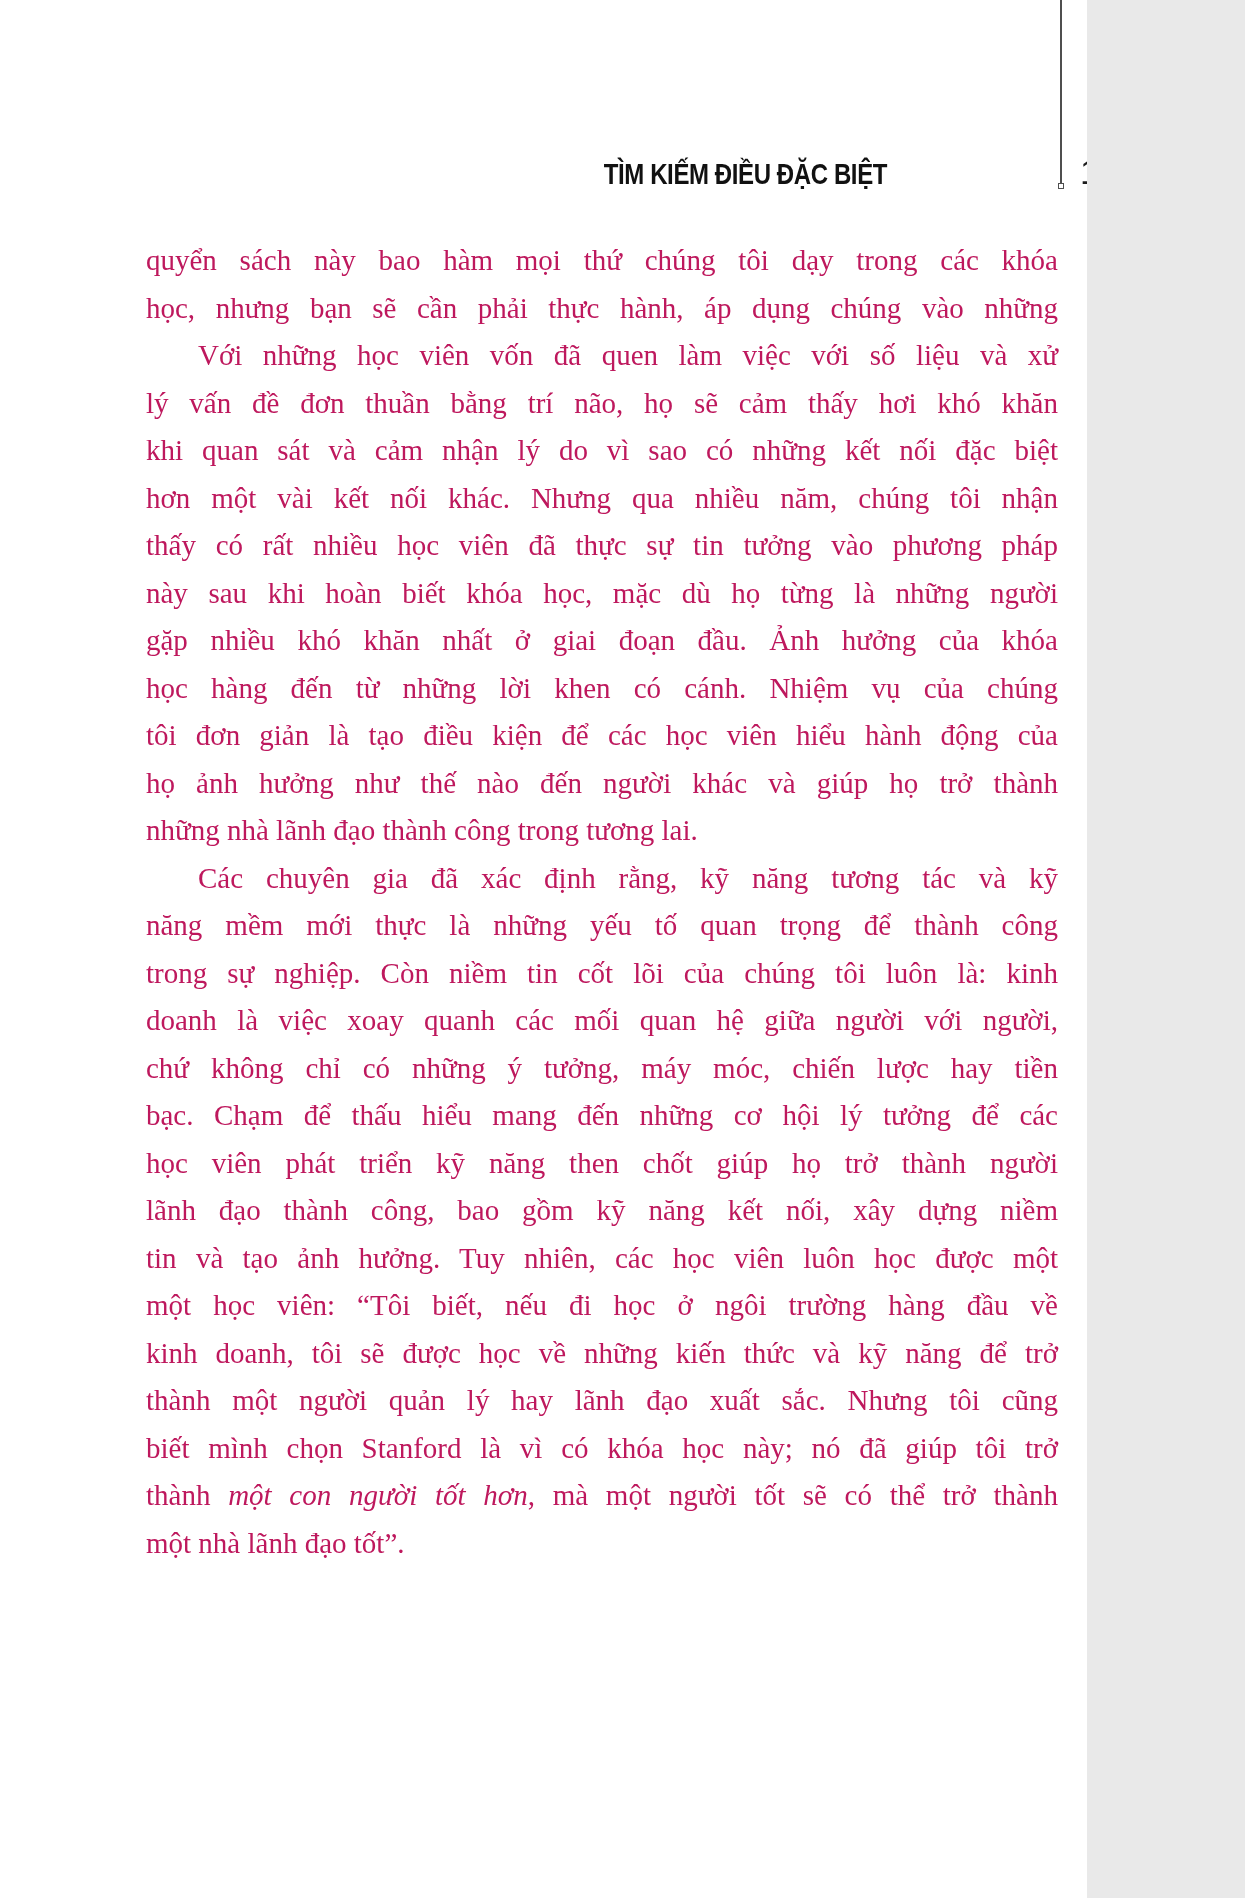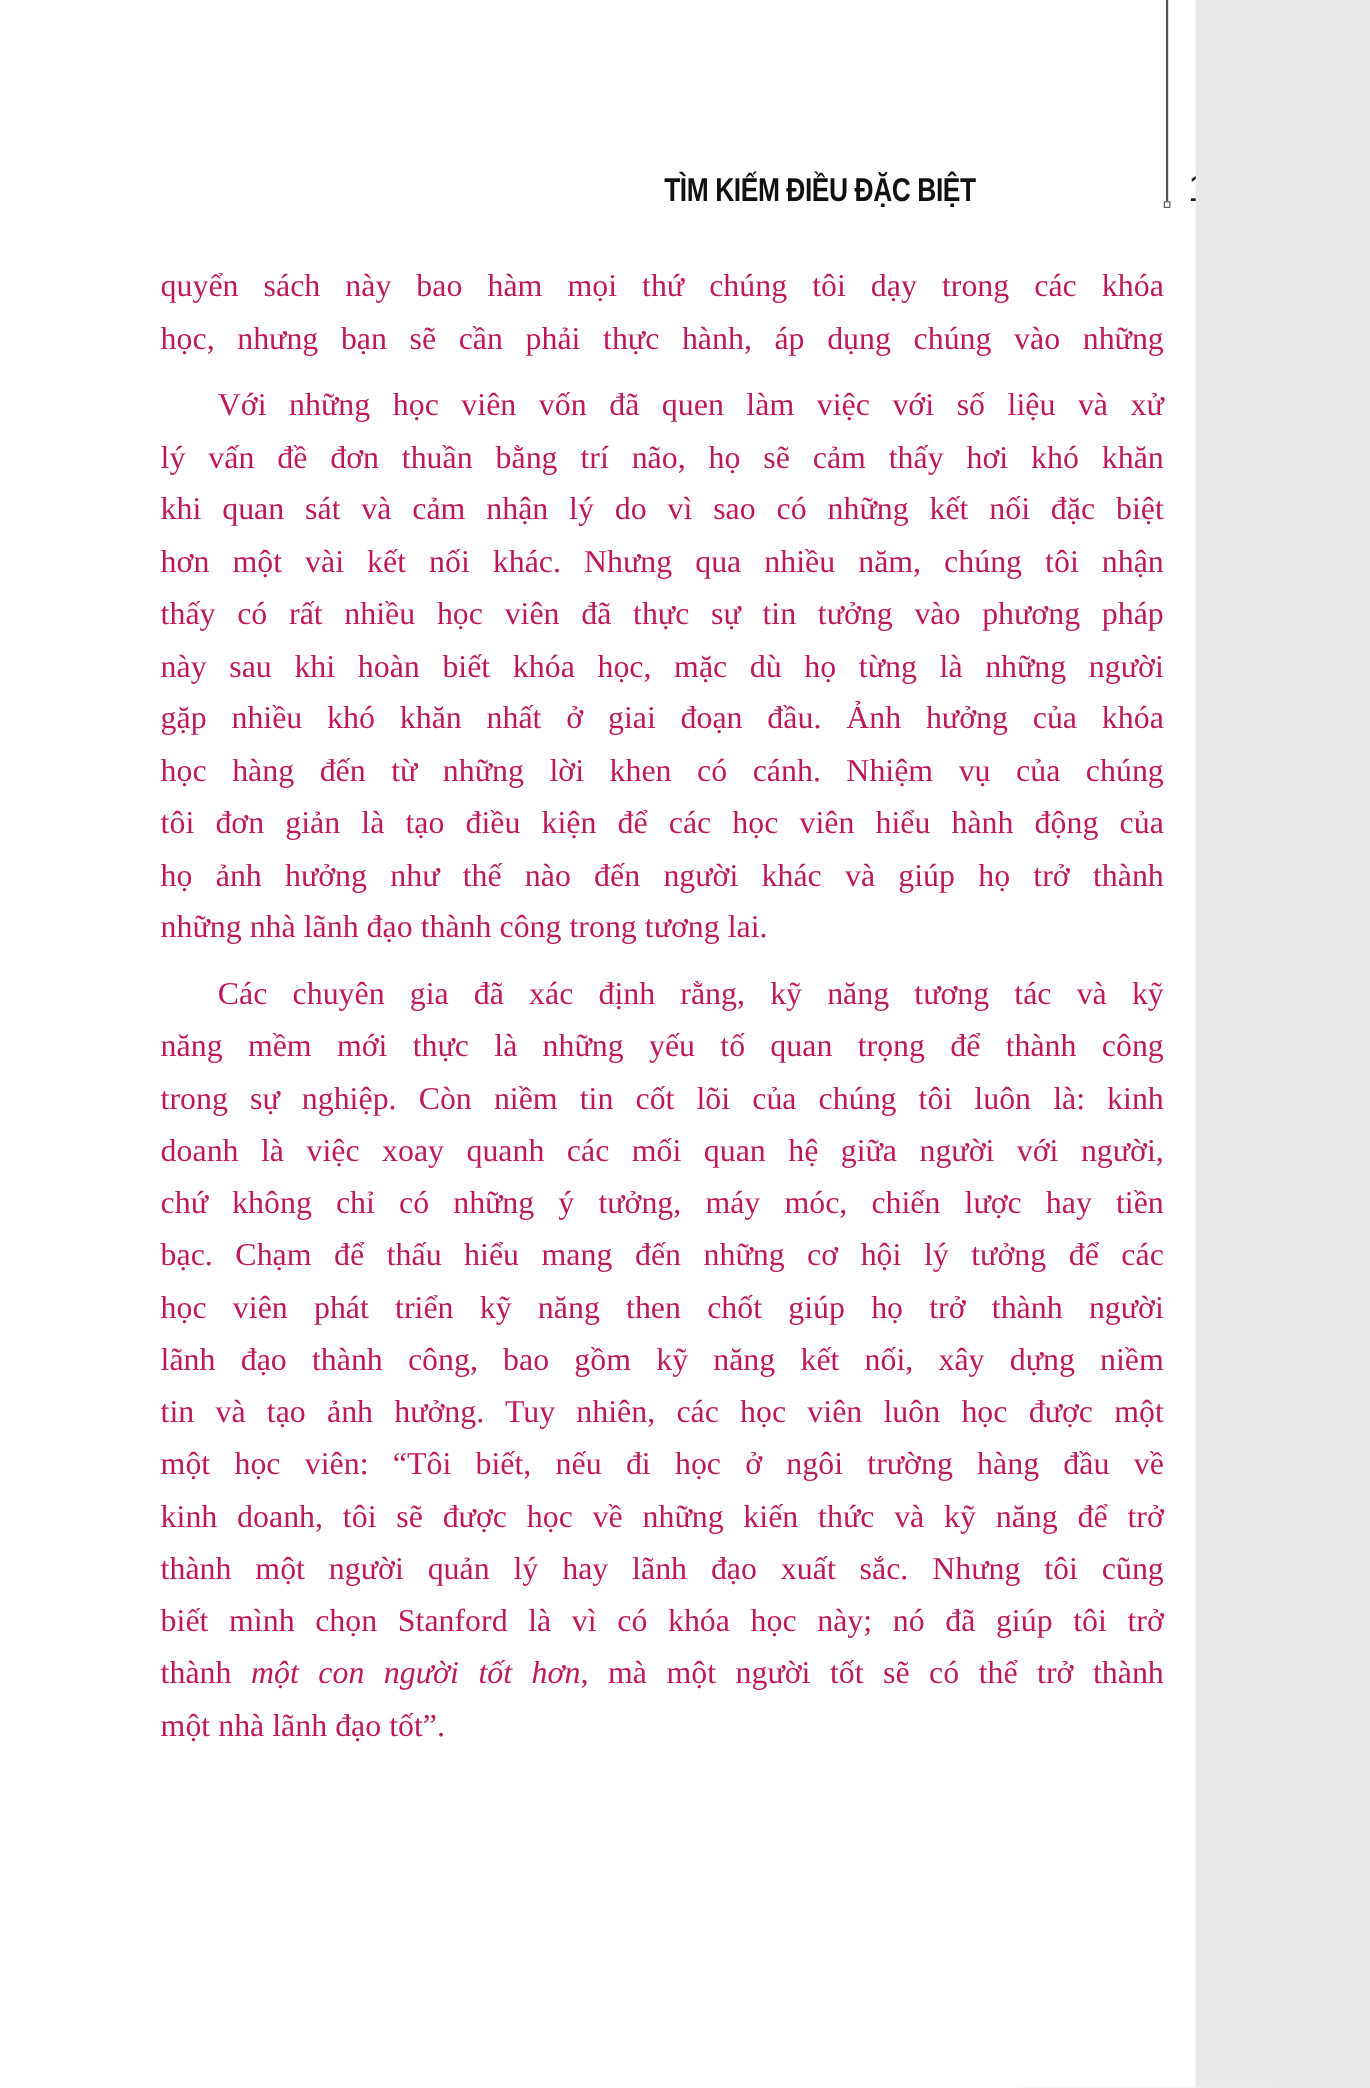--- a/index.html
+++ b/index.html
@@ -62,21 +62,21 @@
   .body-text {
     position: absolute;
     left: 146px;
     top: 237px;
     width: 912px;
     font-size: 29px;
     line-height: 47.5px;
     color: #be185d;
   }
   .paragraph { margin: 0; }
-  .paragraph + .paragraph { margin-top: 13px; }
+  .paragraph + .paragraph { }
   .line {
     text-align: justify;
     text-align-last: justify;
     -moz-text-align-last: justify;
   }
   .line.last {
     text-align-last: left;
     -moz-text-align-last: left;
   }
   .paragraph.indent .line:first-child { text-indent: 52px; }

